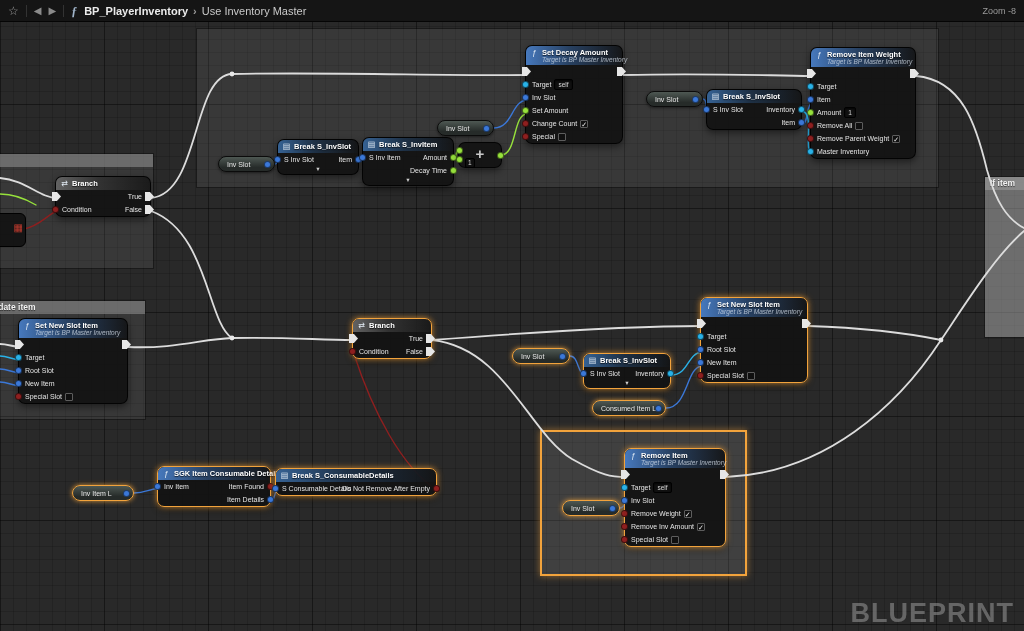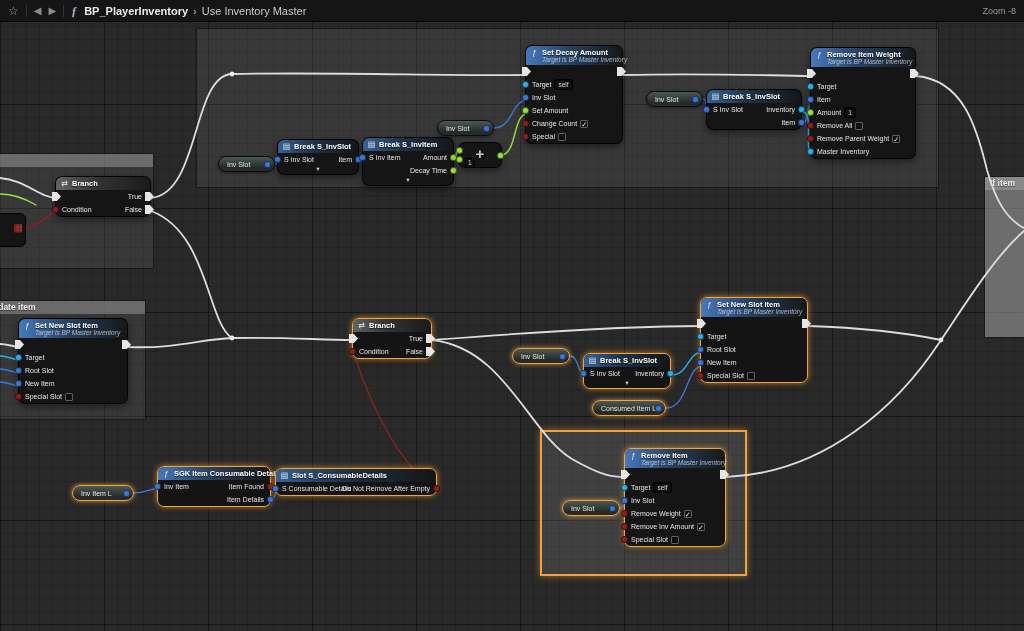--- a/index.html
+++ b/index.html
@@ -109,20 +109,21 @@
       <path d="M134,493 C146,493 148,489 160,488" fill="none" stroke="#3b78d8" stroke-width="1.4" stroke-linecap="round"></path>
       <path d="M271,501 C275,501 274,491 278,490" fill="none" stroke="#3b78d8" stroke-width="1.4" stroke-linecap="round"></path>
       <path d="M620,508 C624,508 623,504 627,504" fill="none" stroke="#3b78d8" stroke-width="1.4" stroke-linecap="round"></path>
       <path d="M0,356 C8,356 13,360 21,360" fill="none" stroke="#29b2e8" stroke-width="1.4" stroke-linecap="round"></path>
       <path d="M0,369 C8,369 13,373 21,373" fill="none" stroke="#3b78d8" stroke-width="1.4" stroke-linecap="round"></path>
       <path d="M0,382 C8,382 13,386 21,386" fill="none" stroke="#3b78d8" stroke-width="1.4" stroke-linecap="round"></path>
       <circle cx="232" cy="74" r="2.4" fill="#e8e8e8"></circle>
       <circle cx="232" cy="338" r="2.4" fill="#e8e8e8"></circle>
       <circle cx="941" cy="340" r="2.4" fill="#e8e8e8"></circle>
     </svg>
+  <div class="watermark">BLUEPRINT</div>
 <div class="comment big" style="left: 196px; top: 28px; width: 743px; height: 160px;">
       <div class="c-body"></div>
     </div>
     <div class="comment" style="left: -44px; top: 153px; width: 198px; height: 116px;">
       <div class="c-head"></div>
       <div class="c-body"></div>
     </div>
     <div class="comment" style="left: -64px; top: 300px; width: 210px; height: 120px;">
       <div class="c-head">mount and update item</div>
       <div class="c-body"></div>
@@ -515,21 +516,21 @@
         <div class="side r">
           <span class="pin-dot" style="background: rgb(59, 120, 216);"></span>
           <span class="p-lab">Item Details</span>
         </div>
       </div>
     </div>
     <div class="node pure sel" style="left: 275px; top: 468px; width: 162px;">
       <div class="n-head">
         <div class="hline">
           <span class="n-icon">▤</span>
-          <span class="n-title">Slot S_ConsumableDetails</span>
+          <span class="n-title">Break S_ConsumableDetails</span>
         </div>
       </div>
       <div class="row">
         <div class="side l">
           <span class="pin-dot" style="background: rgb(59, 120, 216);"></span>
           <span class="p-lab">S Consumable Details</span>
         </div>
         <div class="side r">
           <span class="pin-dot" style="background: rgb(142, 31, 31);"></span>
           <span class="p-lab">Do Not Remove After Empty</span>

